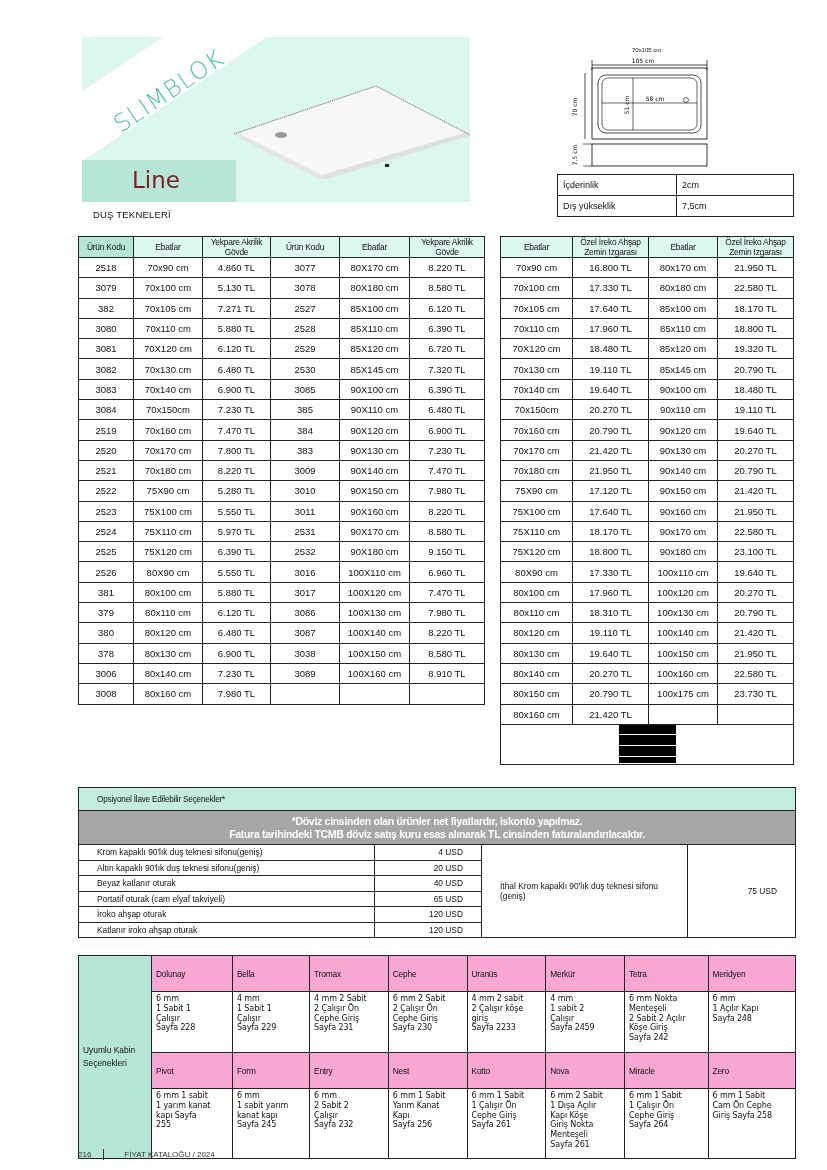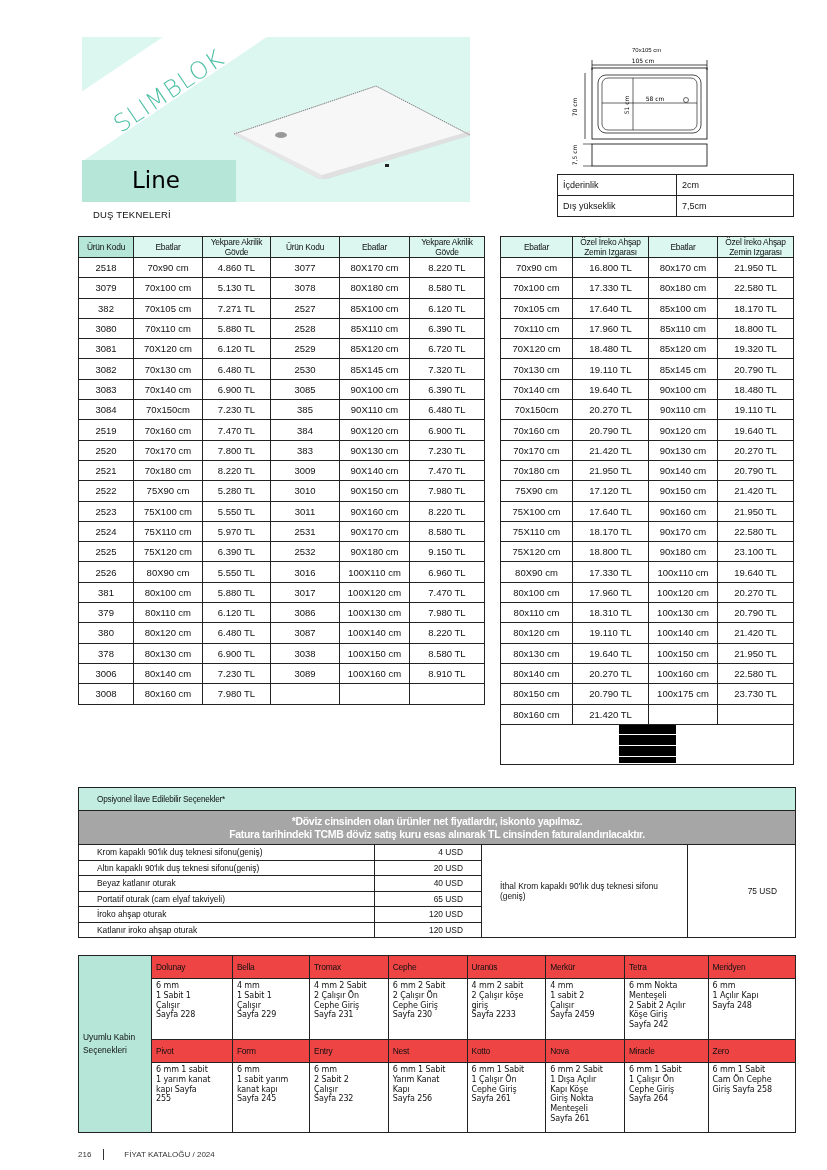--- a/index.html
+++ b/index.html
@@ -4,21 +4,21 @@
 <style>
   * { box-sizing: border-box; margin: 0; padding: 0; }
   html, body { width: 827px; height: 1170px; background: #ffffff; overflow: hidden; }
   body { position: relative; font-family: "Liberation Sans", sans-serif; color: #111; }
 
   
   .hero { position: absolute; left: 82px; top: 37px; width: 388px; height: 165px; background: #dcf7ef; overflow: hidden; }
   .hero .ribbon { position: absolute; left: -40px; top: 10px; width: 230px; height: 58px; background: #ffffff; transform: rotate(-34deg); transform-origin: center; }
   .hero .ribbon-text { position: absolute; left: 2px; top: 40px; width: 170px; text-align: center; transform: rotate(-34deg); color: #4dbfa5; font-size: 24px; letter-spacing: 1px; font-family: "DejaVu Sans", sans-serif; font-weight: 300; }
   .hero .line-box { position: absolute; left: 0; top: 123px; width: 154px; height: 42px; background: #b5e6d8; }
-  .hero .line-text { position: absolute; left: 50px; top: 130px; color: #000000; font-size: 23px; font-family: "DejaVu Sans", sans-serif; }
+  .hero .line-text { position: absolute; left: 50px; top: 130px; color: #7f1d1d; font-size: 23px; font-family: "DejaVu Sans", sans-serif; }
   .hero .tray { position: absolute; left: 128px; top: 42px; }
 
   .section-label { position: absolute; left: 93px; top: 209px; font-size: 9.5px; letter-spacing: 0.2px; }
 
   
   .drawing { position: absolute; left: 555px; top: 45px; width: 160px; height: 125px; }
   .dim-top { position: absolute; left: 632px; top: 47px; font-size: 6px; }
 
   
   table { border-collapse: collapse; }
@@ -42,21 +42,21 @@
   .opt { position: absolute; left: 78px; top: 787px; width: 718px; font-size: 8.4px; }
   .opt td { border: 1px solid #222; padding: 0 18px; height: 15.5px; }
   .opt .opt-header { background: #c2ede0; height: 23px; font-size: 8.2px; letter-spacing: -0.2px; }
   .opt .notice { background: #a6a6a6; color: #ffffff; text-align: center; font-weight: bold; font-size: 10.5px; line-height: 12.5px; height: 34px; letter-spacing: -0.3px; margin-top: 32px; }
   .opt .price { text-align: right; }
 
   
   .cab { position: absolute; left: 78px; top: 955px; width: 718px; font-size: 8.6px; }
   .cab td { border: 1px solid #222; vertical-align: top; padding: 2px 4px; }
   .cab .cab-label { background: #b5e6d8; vertical-align: middle; width: 73px; font-size: 8.4px; line-height: 13px; }
-  .cab .cab-name { background: #ef4444; height: 23px; vertical-align: middle; font-size: 8.4px; letter-spacing: -0.2px; margin-top: 48px; }
+  .cab .cab-name { background: #f9a8d4; height: 36px; vertical-align: middle; font-size: 8.4px; letter-spacing: -0.2px; margin-top: 48px; }
   .cab .cab-desc { height: 61px; line-height: 9.8px; font-family: "DejaVu Sans", sans-serif; font-size: 8px; white-space: pre-line; letter-spacing: -0.1px; }
   .cab tr.row-bot .cab-desc { height: 70px; }
 
   .page-footer { position: absolute; left: 78px; top: 1149px; font-size: 8px; color: #333; }
   .page-footer .sep { display: inline-block; width: 1px; height: 11px; background: #333; margin: 0 20px 0 12px; vertical-align: middle; }
 </style>
 </head>
 <body>
 
 <div class="hero">

